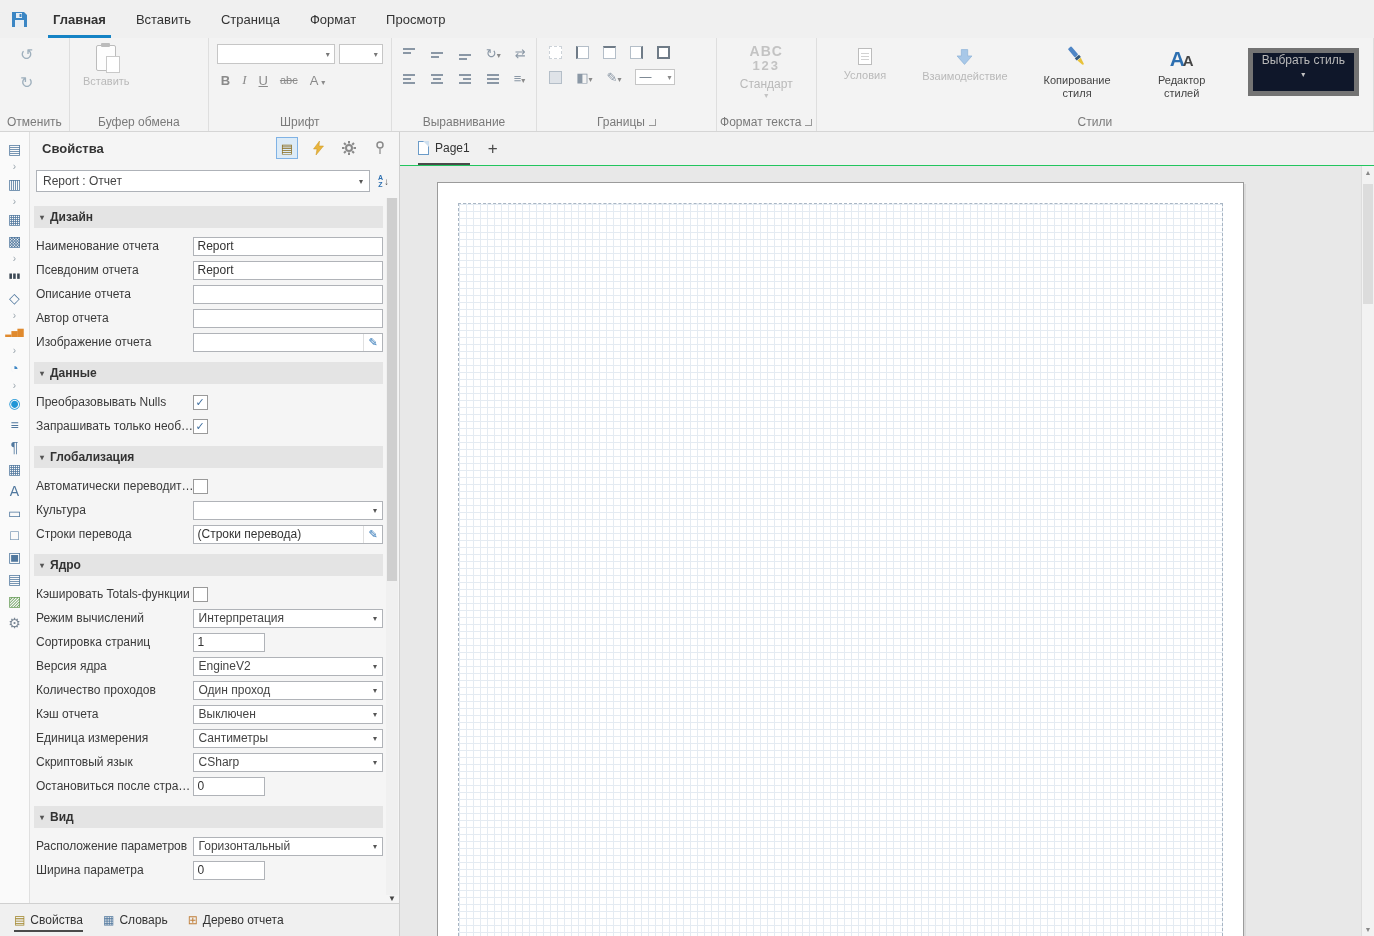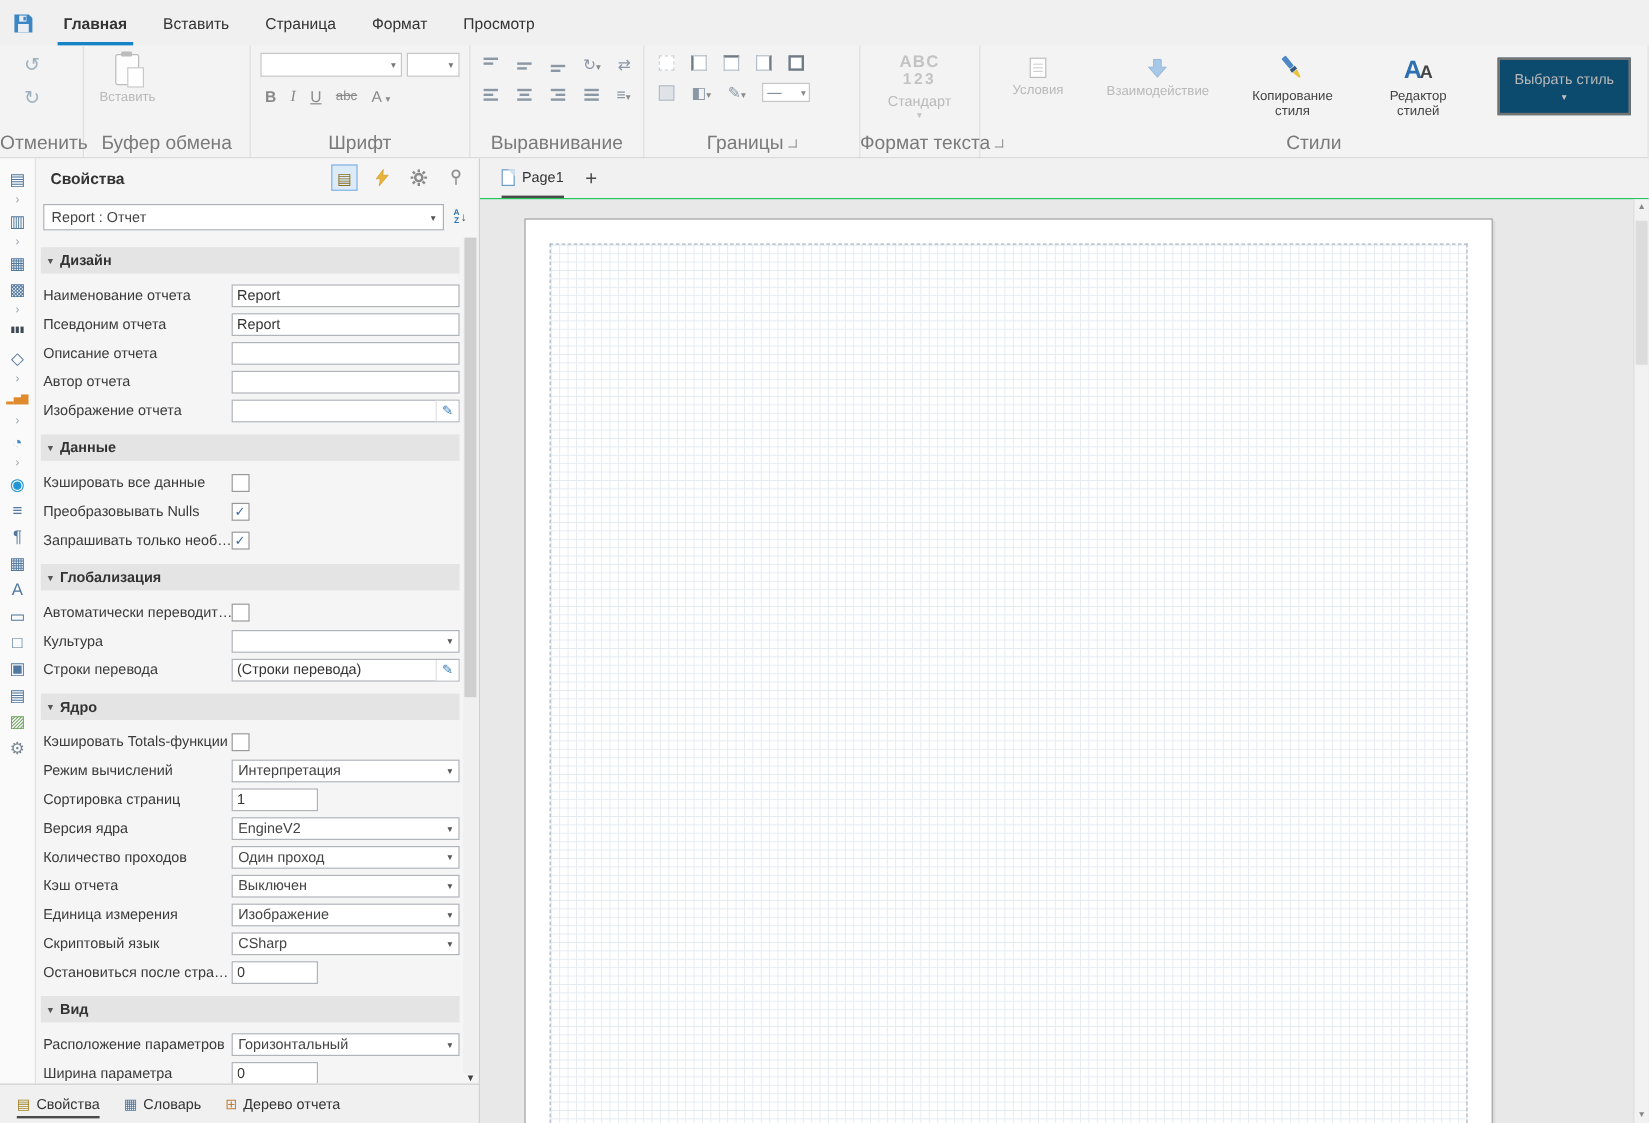--- a/index.html
+++ b/index.html
@@ -11,21 +11,21 @@
   
   .tabbar { position:absolute; left:0; top:0; width:1374px; height:38px; display:flex; align-items:stretch; background:#f0f0f0; }
   .savebox { width:38px; display:flex; align-items:center; justify-content:center; cursor:pointer; }
   .tab { padding:0 15px; display:flex; align-items:center; font-size:13px; color:#333; position:relative; cursor:pointer; }
   .tab.active { font-weight:bold; }
   .tab.active::after { content:""; position:absolute; left:10px; right:10px; bottom:0; height:3px; background:#1583c5; }
 
   
   .ribbon { position:absolute; left:0; top:38px; width:1374px; height:94px; background:#f3f3f3; border-bottom:1px solid #d5d5d5; display:flex; }
   .rgroup { position:relative; border-right:1px solid #dedede; display:flex; flex-direction:column; padding-bottom:16px; }
-  .rgroup-label { position:absolute; bottom:2px; left:0; right:0; text-align:center; font-size:16px; color:#7a7a7a; white-space:nowrap; }
+  .rgroup-label { position:absolute; bottom:2px; left:0; right:0; text-align:center; font-size:12px; color:#7a7a7a; white-space:nowrap; }
   .rbody { flex:1; display:flex; }
   .launcher { display:inline-block; width:7px; height:7px; border-right:1px solid #9a9a9a; border-bottom:1px solid #9a9a9a; margin-left:4px; vertical-align:middle; }
 
   .g-undo { width:74px; }
   .undo-col { display:flex; flex-direction:column; align-items:flex-start; padding:8px 0 0 20px; gap:10px; }
   .ibtn { font-size:16px; color:#9fb0bd; line-height:18px; cursor:pointer; background:none; border:none; font-family:inherit; }
 
   .g-clip { width:147px; }
   .g-clip .rbody { padding:5px 4px 0 8px; gap:8px; }
   .bigbtn { display:flex; flex-direction:column; align-items:center; padding:2px 5px; cursor:pointer; background:none; border:none; font-family:inherit; }
@@ -89,21 +89,21 @@
   .tf-std { font-size:12px; color:#b9b9b9; margin-top:4px; }
   .tf-car { font-size:8px; color:#c3c3c3; }
 
   .g-styles { flex:1; }
   .g-styles .rbody { padding:4px 0 0 22px; gap:26px; align-items:flex-start; }
   .ic-doc { width:14px; height:17px; border:1px solid #bcbcbc; background:#fff; position:relative; margin-top:4px; }
   .ic-doc::after { content:""; position:absolute; left:2px; right:2px; top:4px; height:1px; background:#d2d2d2; box-shadow:0 3px 0 #d2d2d2, 0 6px 0 #d2d2d2; }
   .aa-ic { display:flex; align-items:flex-end; height:26px; }
   .aa1 { font-size:21px; font-weight:bold; color:#2d6fb0; line-height:22px; }
   .aa2 { font-size:15px; font-weight:bold; color:#444; line-height:18px; margin-left:-2px; }
-  .select-style { margin-left:auto; margin-right:14px; margin-top:6px; width:134px; height:48px; border:2px solid #737373; background:#0c4a6e; color:#b9b9b9; display:flex; flex-direction:column; align-items:center; justify-content:center; gap:3px; cursor:pointer; font-family:inherit; font-size:12px; }
+  .select-style { margin-left:auto; margin-right:14px; margin-top:6px; width:134px; height:48px; border:5px solid #737373; background:#0f172a; color:#b9b9b9; display:flex; flex-direction:column; align-items:center; justify-content:flex-start; gap:3px; cursor:pointer; font-family:inherit; font-size:12px; }
   .select-style .car { font-size:8px; color:#c3c3c3; }
 
   
   .toolstrip { position:absolute; left:0; top:132px; width:30px; height:771px; background:#fafafa; border-right:1px solid #e0e0e0; display:flex; flex-direction:column; align-items:center; padding-top:6px; overflow:hidden; }
   .tool { display:block; text-align:center; cursor:pointer; }
   .ticon { font-size:14px; line-height:22px; height:22px; }
   .tchev { font-size:10px; line-height:13px; height:13px; color:#9aa5ad; }
 
   
   .props { position:absolute; left:30px; top:132px; width:370px; height:771px; background:#f5f5f5; border-right:1px solid #d0d0d0; overflow:hidden; }
@@ -434,26 +434,20 @@
             </button>
           </span>
       </div>
 
       <div class="pgroup">
           <span class="gcar">▾</span>
           <span>Данные</span>
         </div>
 
       <div class="prow">
-        <span class="plabel">Кэшировать все данные</span>
-        <span class="pctrl">
-            <span class="cb"></span>
-          </span>
-      </div>
-      <div class="prow">
         <span class="plabel">Преобразовывать Nulls</span>
         <span class="pctrl">
             <span class="cb">
               <span>✓</span>
             </span>
           </span>
       </div>
       <div class="prow">
         <span class="plabel">Запрашивать только необ…</span>
         <span class="pctrl">
@@ -543,21 +537,21 @@
             <span class="psel">
               <span>Выключен</span>
               <span class="car">▾</span>
             </span>
           </span>
       </div>
       <div class="prow">
         <span class="plabel">Единица измерения</span>
         <span class="pctrl">
             <span class="psel">
-              <span>Изображение</span>
+              <span>Сантиметры</span>
               <span class="car">▾</span>
             </span>
           </span>
       </div>
       <div class="prow">
         <span class="plabel">Скриптовый язык</span>
         <span class="pctrl">
             <span class="psel">
               <span>CSharp</span>
               <span class="car">▾</span>

